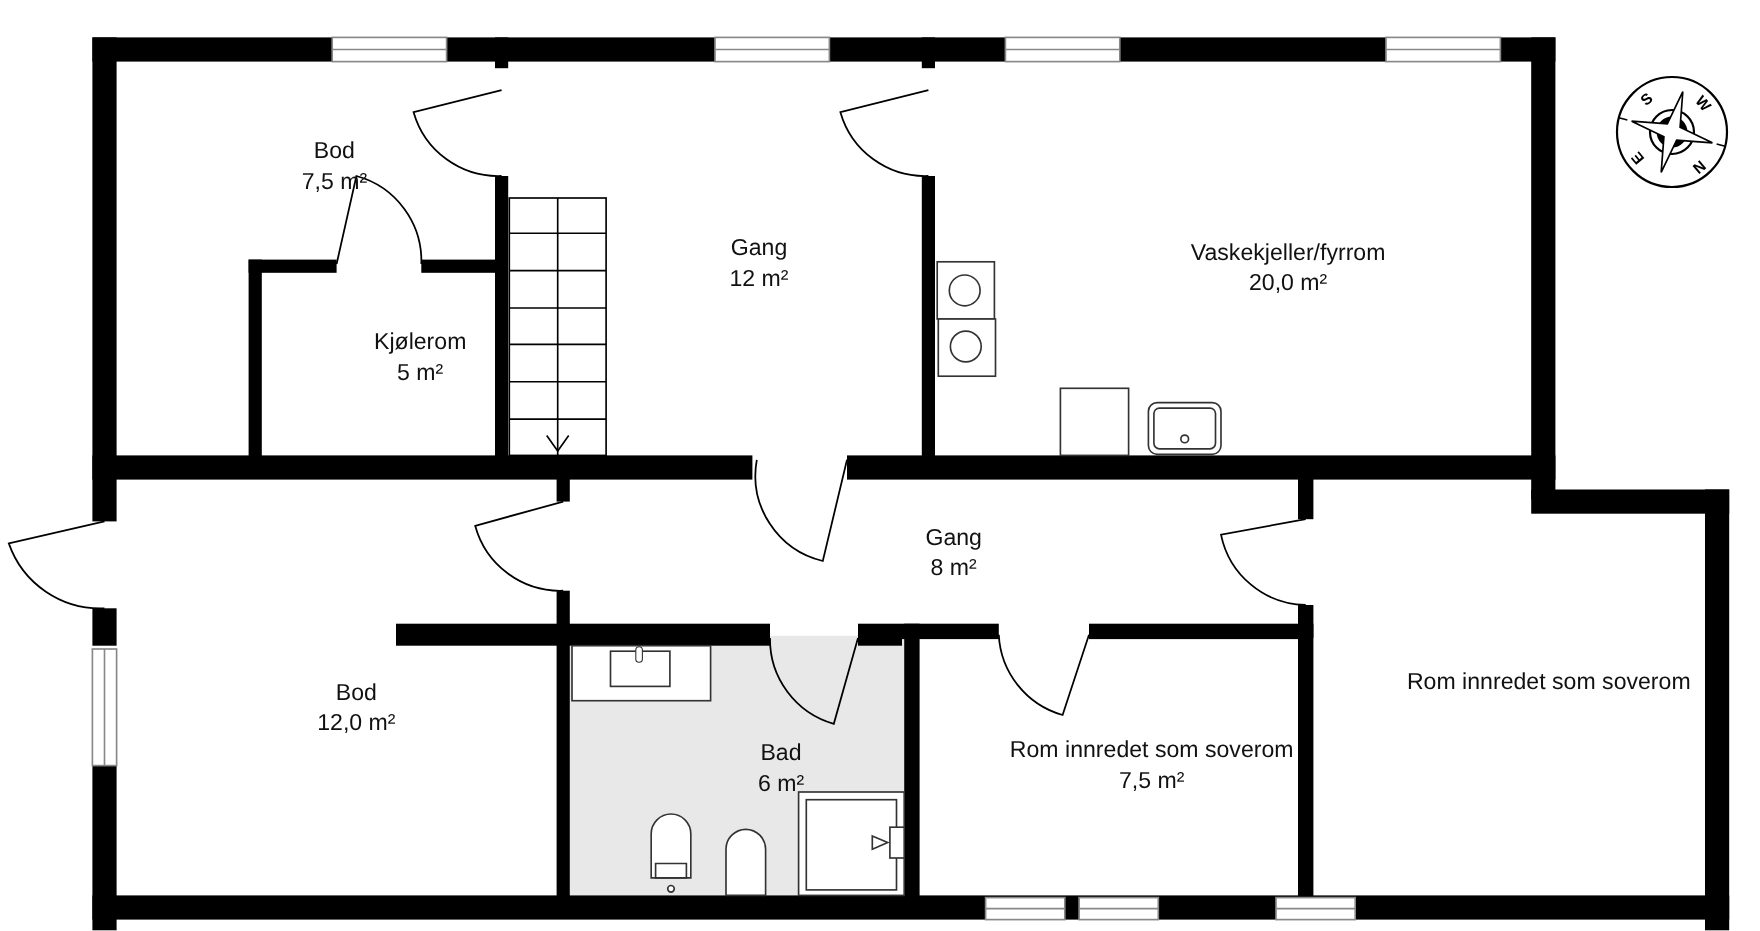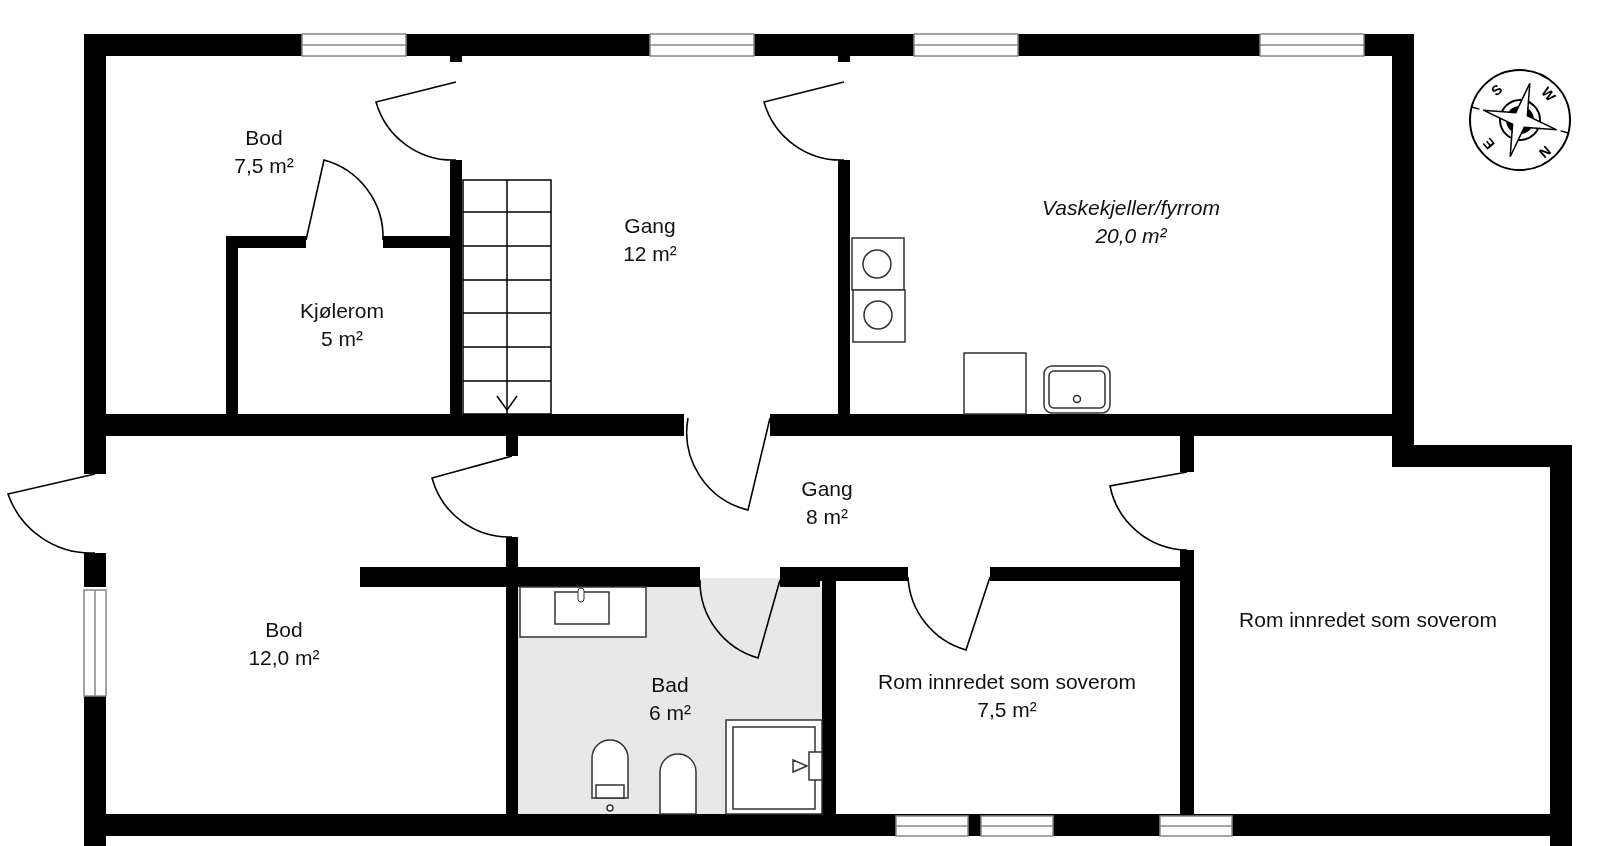--- a/index.html
+++ b/index.html
@@ -4,21 +4,21 @@
 <style>
   html, body { margin: 0; padding: 0; background: #ffffff; }
   body { width: 1600px; height: 846px; overflow: hidden; position: relative; font-family: "Liberation Sans", sans-serif; }
   svg { position: absolute; left: 0; top: 0; }
   .wall { fill: #000000; }
   .win { fill: #ffffff; stroke: #888888; stroke-width: 1.5; }
   .winline { stroke: #888888; stroke-width: 1.5; }
   .door { fill: none; stroke: #000000; stroke-width: 1.6; }
   .fix { fill: #ffffff; stroke: #333333; stroke-width: 1.5; }
   .stair { fill: none; stroke: #000; stroke-width: 1.5; }
-  .label { position: absolute; text-align: center; color: #111; font-size: 21px; line-height: 28px; white-space: nowrap; transform: translateX(-50%); }
+  .label { position: absolute; text-align: center; color: #111; font-size: 21px; line-height: 28px; white-space: nowrap; transform: translateX(-50%); margin-left: 40px; }
   .label span { display: block; }
 </style>
 </head>
 <body>
 
 <svg width="1600" height="846" viewBox="0 0 1600 846">
 
   <rect x="518" y="578" width="304" height="236" fill="#e8e8e8"></rect>
 
   <g>
@@ -161,21 +161,21 @@
   <span>7,5 m²</span>
 </div>
 <div class="label" style="left:342px; top:297px;">
   <span>Kjølerom</span>
   <span>5 m²</span>
 </div>
 <div class="label" style="left:650px; top:212px;">
   <span>Gang</span>
   <span>12 m²</span>
 </div>
-<div class="label" style="left:1131px; top:194px;font-style:italic;">
+<div class="label" style="left:1131px; top:216px;">
   <span>Vaskekjeller/fyrrom</span>
   <span>20,0 m²</span>
 </div>
 <div class="label" style="left:827px; top:475px;">
   <span>Gang</span>
   <span>8 m²</span>
 </div>
 <div class="label" style="left:284px; top:616px;">
   <span>Bod</span>
   <span>12,0 m²</span>

